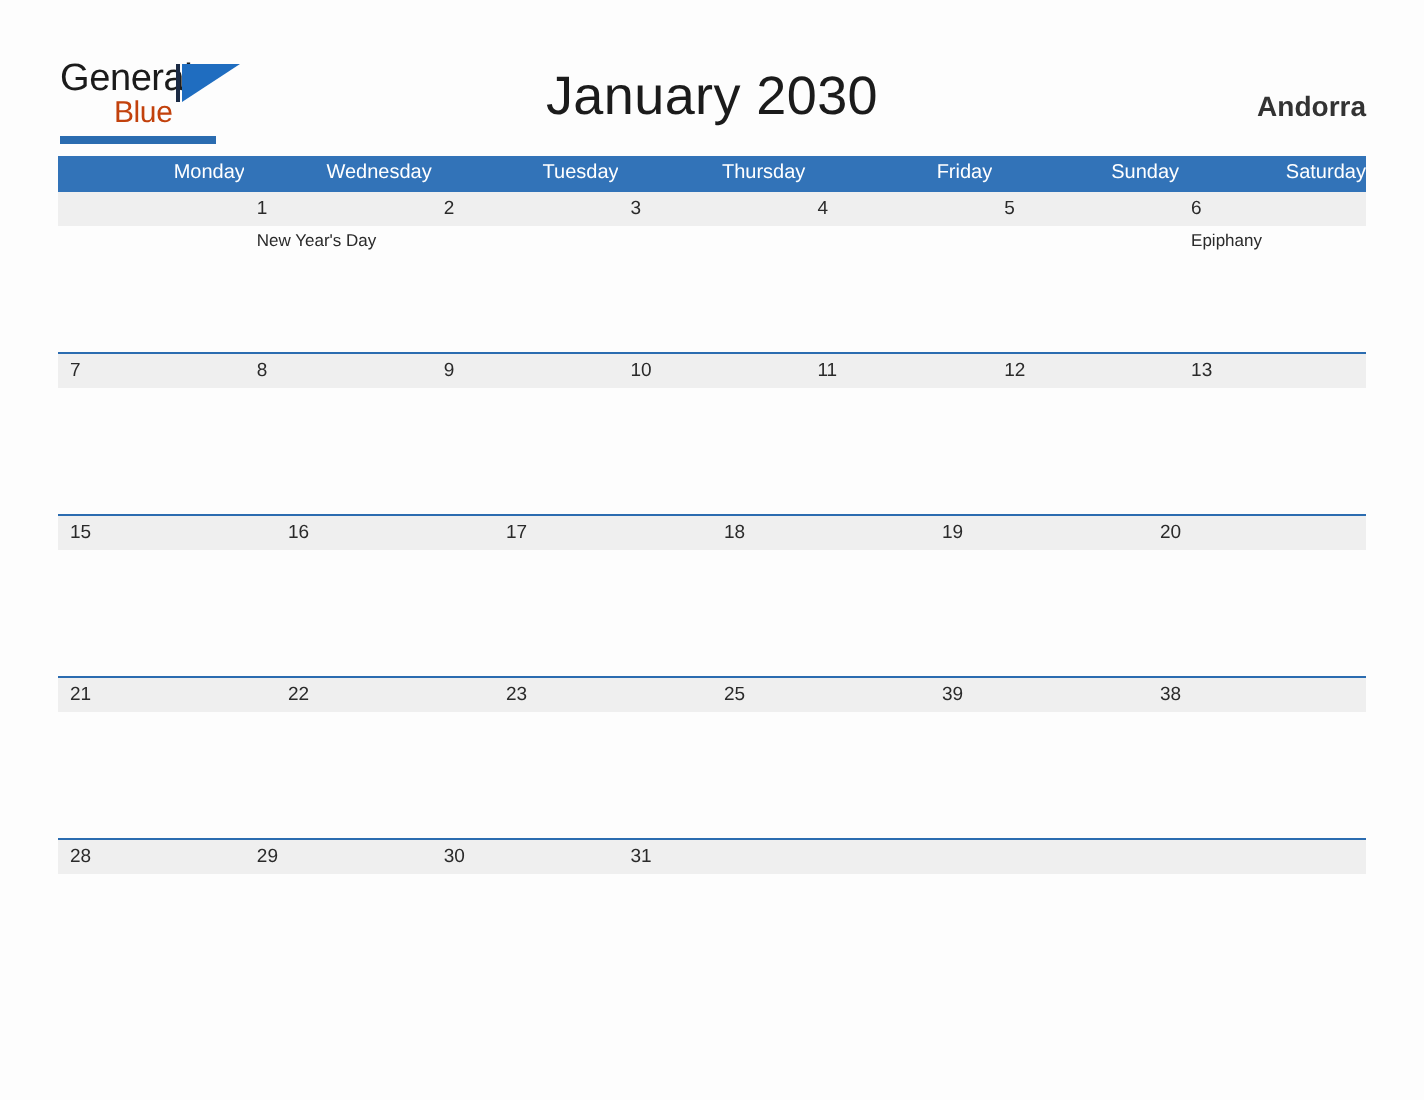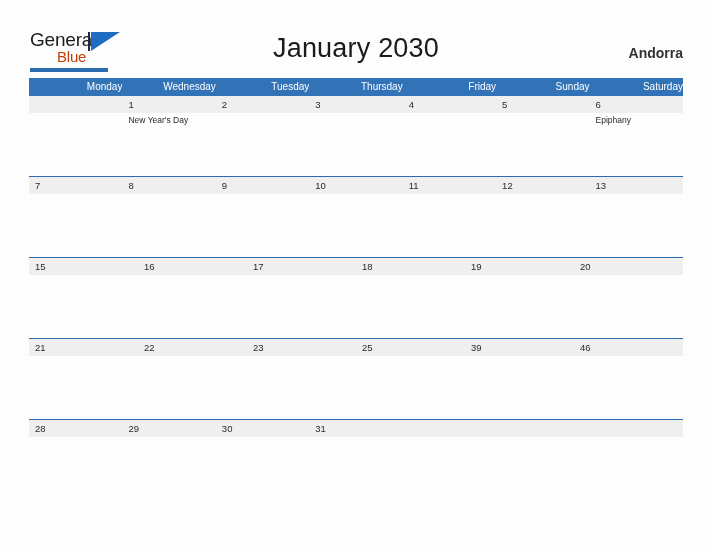--- a/index.html
+++ b/index.html
@@ -265,21 +265,21 @@
             <div class="dayevents"></div>
           </div>
         </div>
         <div class="week has-divider">
           <div class="week-band">
             <div class="daynum">21</div>
             <div class="daynum">22</div>
             <div class="daynum">23</div>
             <div class="daynum">25</div>
             <div class="daynum">39</div>
-            <div class="daynum">46</div>
+            <div class="daynum">38</div>
           </div>
           <div class="week-body">
             <div class="dayevents"></div>
             <div class="dayevents"></div>
             <div class="dayevents"></div>
             <div class="dayevents"></div>
             <div class="dayevents"></div>
             <div class="dayevents"></div>
             <div class="dayevents"></div>
           </div>

